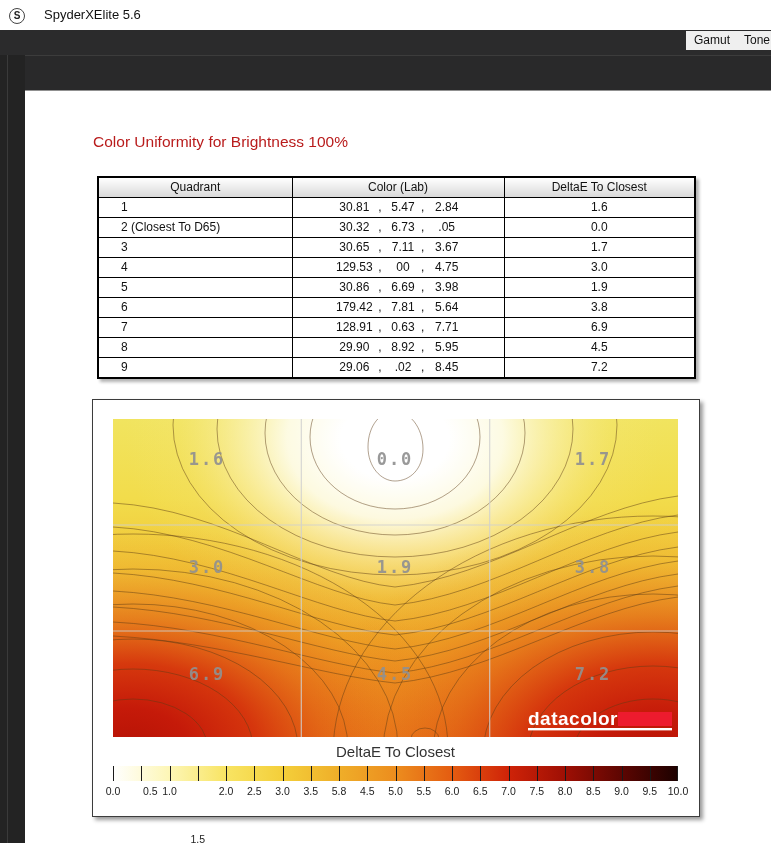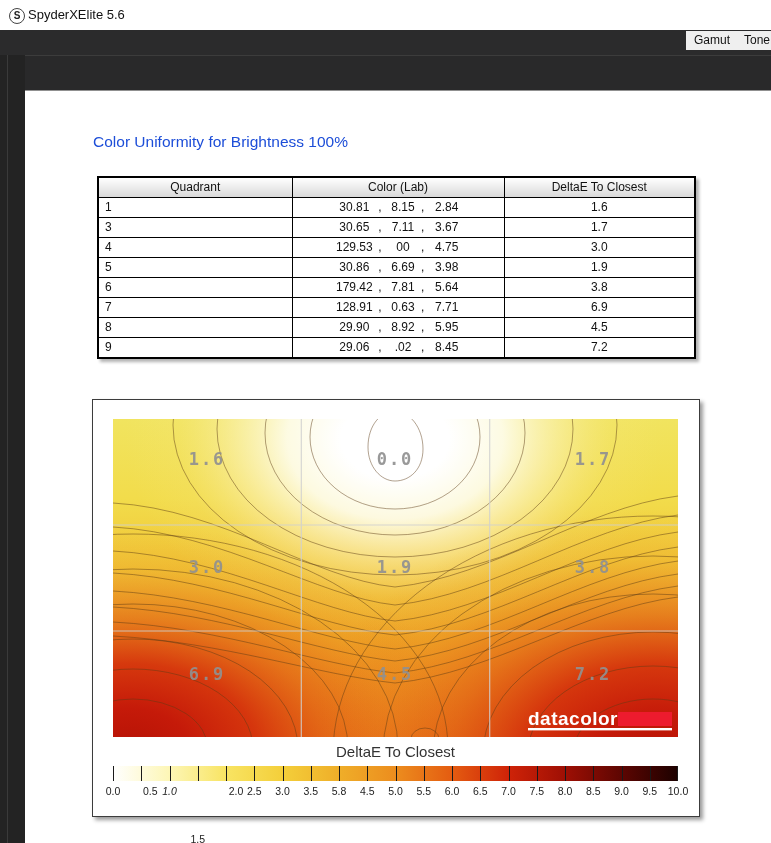--- a/index.html
+++ b/index.html
@@ -5,42 +5,42 @@
   html,body{margin:0;padding:0;}
   body{width:771px;height:843px;overflow:hidden;background:#fff;
        font-family:"Liberation Sans", sans-serif;}
   #app{position:relative;width:771px;height:843px;overflow:hidden;background:#fff;}
 
   
   .titlebar{position:absolute;left:0;top:0;width:771px;height:30px;background:#ffffff;}
   .app-icon{position:absolute;left:9px;top:8px;width:14px;height:14px;border:1px solid #444;
             border-radius:50%;font-size:10px;font-weight:bold;color:#222;text-align:center;
             line-height:14px;}
-  .win-title{position:absolute;left:28px;top:7px;font-size:13px;color:#111;}
+  .win-title{position:absolute;left:44px;top:7px;font-size:13px;color:#111;}
   .menubar{position:absolute;left:0;top:30px;width:771px;height:25px;background:#2b2b2c;}
   .tab{position:absolute;top:31px;height:15px;background:#efefef;color:#111;
        font-size:12px;padding:2px 8px;line-height:15px;white-space:nowrap;cursor:default;}
   .tab.t1{left:686px;}
   .tab.t2{left:736px;width:70px;}
   .subbar{position:absolute;left:0;top:55px;width:771px;height:35px;background:#29292a;
           border-top:1px solid #3c3c3c;box-sizing:border-box;}
   .sidebar{position:absolute;left:0;top:55px;width:25px;height:788px;background:#232323;}
   .sidebar .seam{position:absolute;left:7px;top:0;width:1px;height:100%;background:#3a3a3a;}
   .content{position:absolute;left:25px;top:90px;width:746px;height:753px;background:#ffffff;
            border-top:1px solid #909090;box-sizing:border-box;}
 
   
-  .page-title{position:absolute;left:93px;top:133px;font-size:15.5px;color:#1d4ed8;text-align:right;}
+  .page-title{position:absolute;left:93px;top:133px;font-size:15.5px;color:#b91c1c;text-align:right;}
 
   
   .tbl-wrap{position:absolute;left:97px;top:176px;}
   table.uni{border-collapse:collapse;table-layout:fixed;width:597px;
             box-shadow:3px 3px 3px rgba(0,0,0,0.30);background:#fff;}
   table.uni th,table.uni td{border:1px solid #000;font-size:12px;color:#111;
-            padding:1px 6px;height:17px;line-height:15px;overflow:hidden;white-space:nowrap;}
+            padding:1px 22px;height:17px;line-height:15px;overflow:hidden;white-space:nowrap;}
   table.uni th{background:linear-gradient(#ffffff,#d9d9d9);font-weight:400;text-align:center;}
   table.uni{border:2px solid #000;}
   col.c1{width:194px;}col.c2{width:212px;}col.c3{width:191px;}
   td.q{text-align:left;padding-left:8px;}
   td.lab{text-align:center;}
   td.lab .seg{display:inline-block;text-align:center;}
   td.lab .s1{width:48px;}td.lab .s2{width:36px;}td.lab .s3{width:38px;}
   td.de{text-align:center;}
 
   
@@ -86,22 +86,27 @@
       <thead>
         <tr>
           <th>Quadrant</th>
           <th>Color (Lab)</th>
           <th>DeltaE To Closest</th>
         </tr>
       </thead>
       <tbody>
           <tr>
             <td class="q">1</td>
-            <td class="lab"><span class="seg s1">30.81</span>, <span class="seg s2">8.15</span>, <span class="seg s3">2.84</span></td>
+            <td class="lab"><span class="seg s1">30.81</span>, <span class="seg s2">5.47</span>, <span class="seg s3">2.84</span></td>
             <td class="de">1.6</td>
+          </tr>
+          <tr>
+            <td class="q">2 (Closest To D65)</td>
+            <td class="lab"><span class="seg s1">30.32</span>, <span class="seg s2">6.73</span>, <span class="seg s3">.05</span></td>
+            <td class="de">0.0</td>
           </tr>
           <tr>
             <td class="q">3</td>
             <td class="lab"><span class="seg s1">30.65</span>, <span class="seg s2">7.11</span>, <span class="seg s3">3.67</span></td>
             <td class="de">1.7</td>
           </tr>
           <tr>
             <td class="q">4</td>
             <td class="lab"><span class="seg s1">129.53</span>, <span class="seg s2">00</span>, <span class="seg s3">4.75</span></td>
             <td class="de">3.0</td>
@@ -256,23 +261,23 @@
         <div class="tick" style="left: 423.75px;"></div>
         <div class="tick" style="left: 452px;"></div>
         <div class="tick" style="left: 480.25px;"></div>
         <div class="tick" style="left: 508.5px;"></div>
         <div class="tick" style="left: 536.75px;"></div>
         <div class="tick" style="left: 564px;"></div>
       </div>
     <div class="cbar-labels" id="cbarLabels">
         <div class="lbl" style="left: 0px;">0.0</div>
         <div class="lbl" style="left: 28.25px; margin-left: 9px;">0.5</div>
-        <div class="lbl" style="left: 56.5px; font-style: italic;">1.0</div>
+        <div class="lbl" style="left: 56.5px;">1.0</div>
         <div class="lbl" style="left: 84.75px; margin-top: 48px;">1.5</div>
-        <div class="lbl" style="left: 123px;">2.0</div>
+        <div class="lbl" style="left: 113px;">2.0</div>
         <div class="lbl" style="left: 141.25px;">2.5</div>
         <div class="lbl" style="left: 169.5px;">3.0</div>
         <div class="lbl" style="left: 197.75px;">3.5</div>
         <div class="lbl" style="left: 226px;">5.8</div>
         <div class="lbl" style="left: 254.25px;">4.5</div>
         <div class="lbl" style="left: 282.5px;">5.0</div>
         <div class="lbl" style="left: 310.75px;">5.5</div>
         <div class="lbl" style="left: 339px;">6.0</div>
         <div class="lbl" style="left: 367.25px;">6.5</div>
         <div class="lbl" style="left: 395.5px;">7.0</div>

